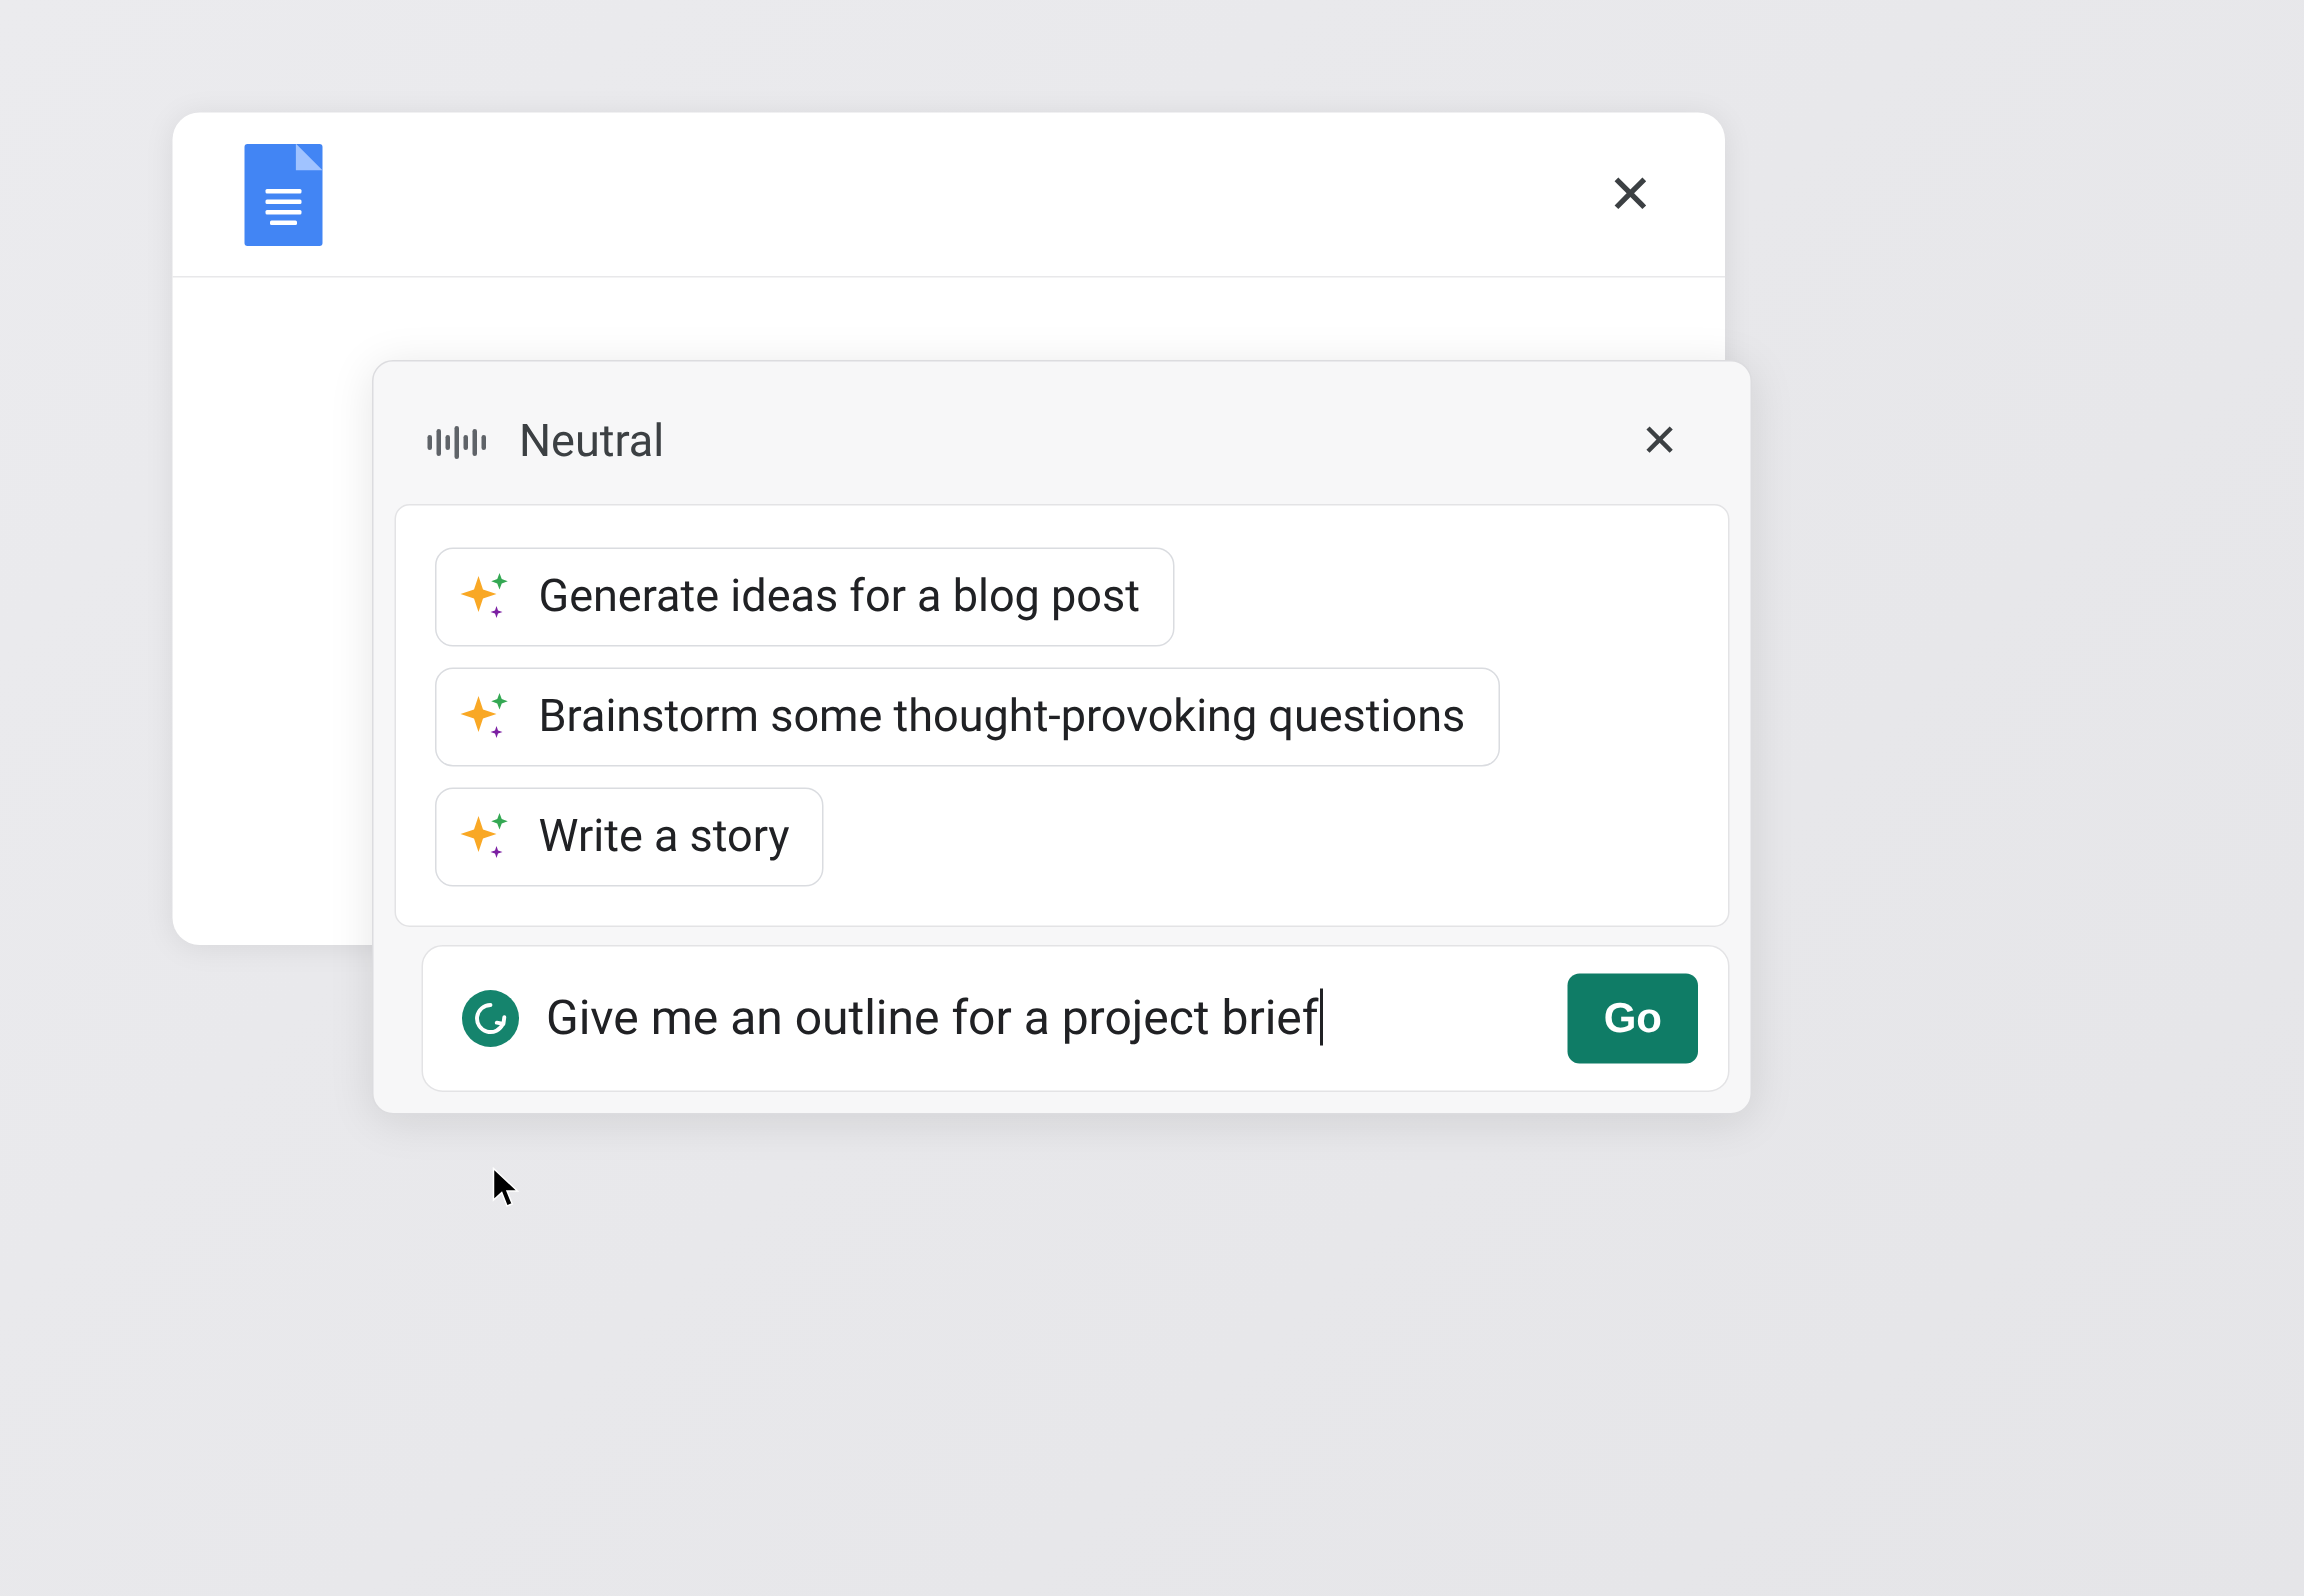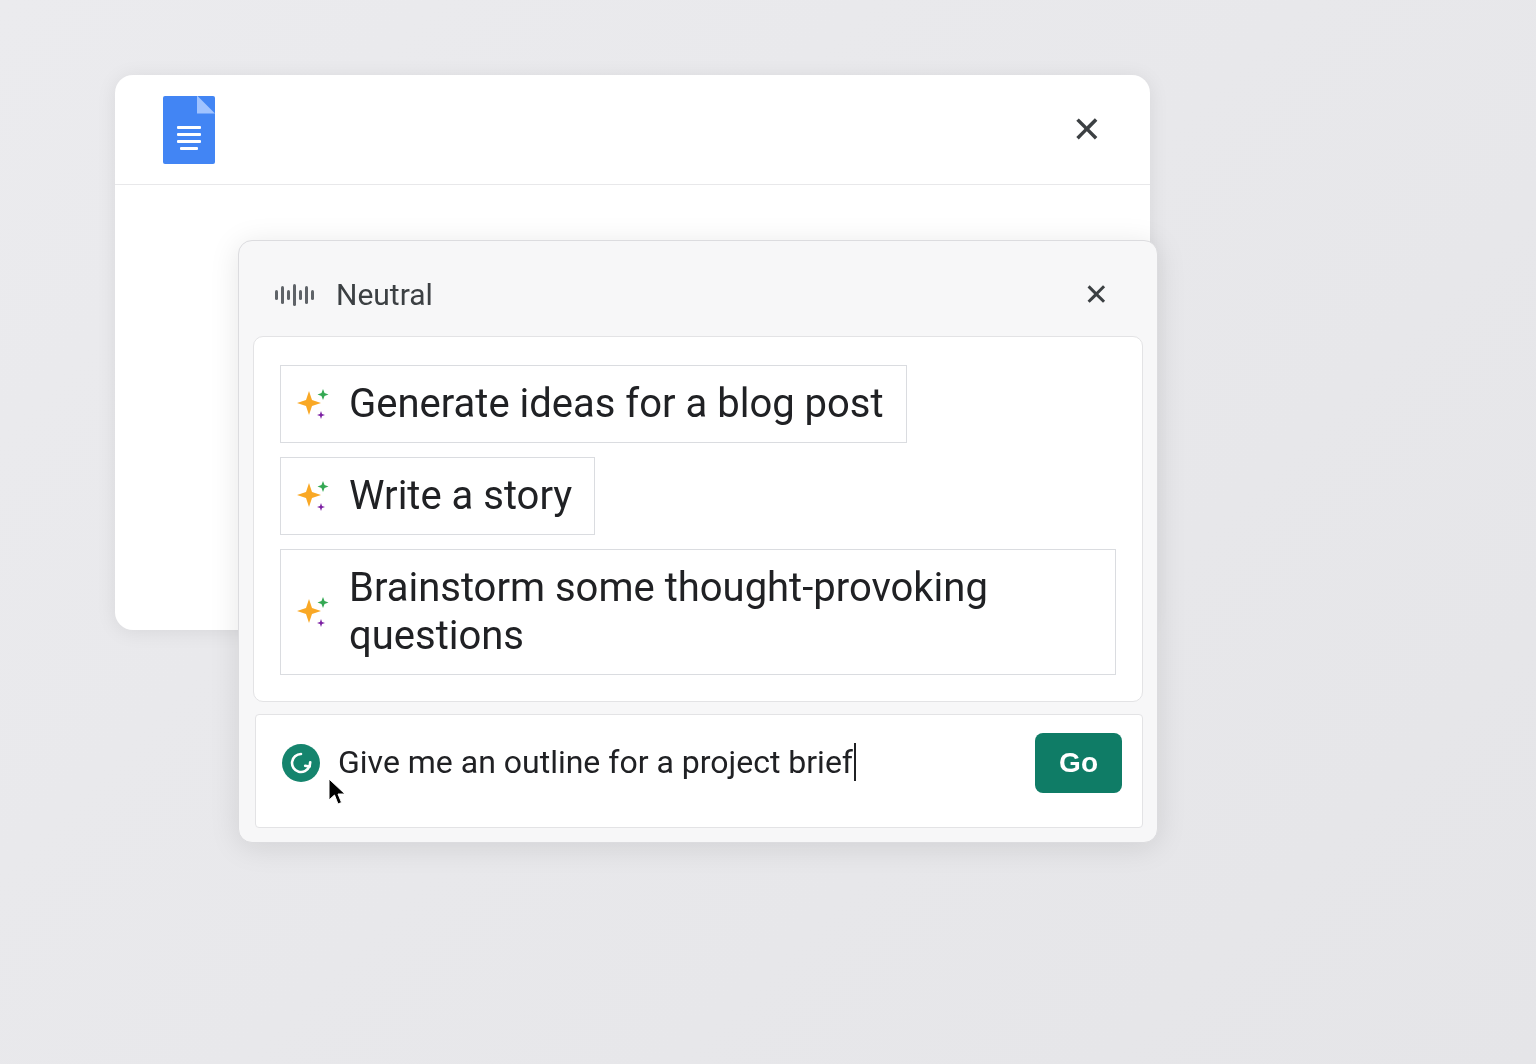--- a/index.html
+++ b/index.html
@@ -77,21 +77,21 @@
       color: #3c4043;
       cursor: pointer;
       font-weight: 300;
       line-height: 1;
     }
     
     
     .assist-panel {
       position: absolute;
       top: 240px;
-      left: 238px;
+      left: 248px;
       width: 920px;
       background: #f7f7f8;
       border: 1px solid #dcdcdf;
       border-radius: 14px;
       padding: 8px;
       box-shadow: 0 4px 30px rgba(0,0,0,0.1);
     }
     .assist-header {
       display: flex;
       align-items: center;
@@ -152,23 +152,23 @@
       display: flex;
       flex-wrap: wrap;
       gap: 14px;
     }
     .chip {
       display: flex;
       align-items: center;
       gap: 18px;
       background: #fff;
       border: 1px solid #dadce0;
-      border-radius: 0;
+      border-radius: 12px;
       padding: 14px 22px 14px 14px;
-      font-size: 40px;
+      font-size: 30px;
       color: #202124;
       cursor: pointer;
       line-height: 1.2;
     }
     .sparkle-icon {
       width: 36px;
       height: 36px;
       position: relative;
       flex-shrink: 0;
     }
@@ -198,23 +198,23 @@
       position: absolute;
       background: #5f6368;
     }
     .grid-icon .plus::before { width: 100%; height: 2.5px; top: 50%; left: 0; transform: translateY(-50%); }
     .grid-icon .plus::after { width: 2.5px; height: 100%; left: 50%; top: 0; transform: translateX(-50%); }
     
     
     .prompt-bar {
       background: #fff;
       border: 1px solid #e3e3e5;
-      border-radius: 4px;
-      padding: 18px 20px 34px 26px;
-      margin: 0 6px 6px 8px;
+      border-radius: 14px;
+      padding: 18px 20px 18px 26px;
+      margin: 0 6px 6px 24px;
       display: flex;
       align-items: center;
       gap: 18px;
     }
     .grammarly-icon {
       width: 38px;
       height: 38px;
       border-radius: 50%;
       background: #15846d;
       display: flex;
@@ -309,32 +309,32 @@
       </div>
 
       <div class="chip">
         <span class="sparkle-icon">
           <svg viewBox="0 0 36 36">
             <path d="M14 4 L17 13 L26 16 L17 19 L14 28 L11 19 L2 16 L11 13 Z" fill="#f9a825"></path>
             <path d="M28 2 L29.5 6 L33.5 7.5 L29.5 9 L28 13 L26.5 9 L22.5 7.5 L26.5 6 Z" fill="#34a853"></path>
             <path d="M26 24 L27 27 L30 28 L27 29 L26 32 L25 29 L22 28 L25 27 Z" fill="#7b1fa2"></path>
           </svg>
         </span>
-        <span>Write a story</span>
+        <span>Brainstorm some thought-provoking questions</span>
       </div>
 
       <div class="chip">
         <span class="sparkle-icon">
           <svg viewBox="0 0 36 36">
             <path d="M14 4 L17 13 L26 16 L17 19 L14 28 L11 19 L2 16 L11 13 Z" fill="#f9a825"></path>
             <path d="M28 2 L29.5 6 L33.5 7.5 L29.5 9 L28 13 L26.5 9 L22.5 7.5 L26.5 6 Z" fill="#34a853"></path>
             <path d="M26 24 L27 27 L30 28 L27 29 L26 32 L25 29 L22 28 L25 27 Z" fill="#7b1fa2"></path>
           </svg>
         </span>
-        <span>Brainstorm some thought-provoking questions</span>
+        <span>Write a story</span>
       </div>
 
 
     </div>
   </div>
 
   <div class="prompt-bar">
     <div class="grammarly-icon">
       <svg viewBox="0 0 24 24">
         <path d="M 12 3 A 9 9 0 1 0 20.3 15.5" stroke="#fff" stroke-width="2.6" fill="none" stroke-linecap="round"></path>

